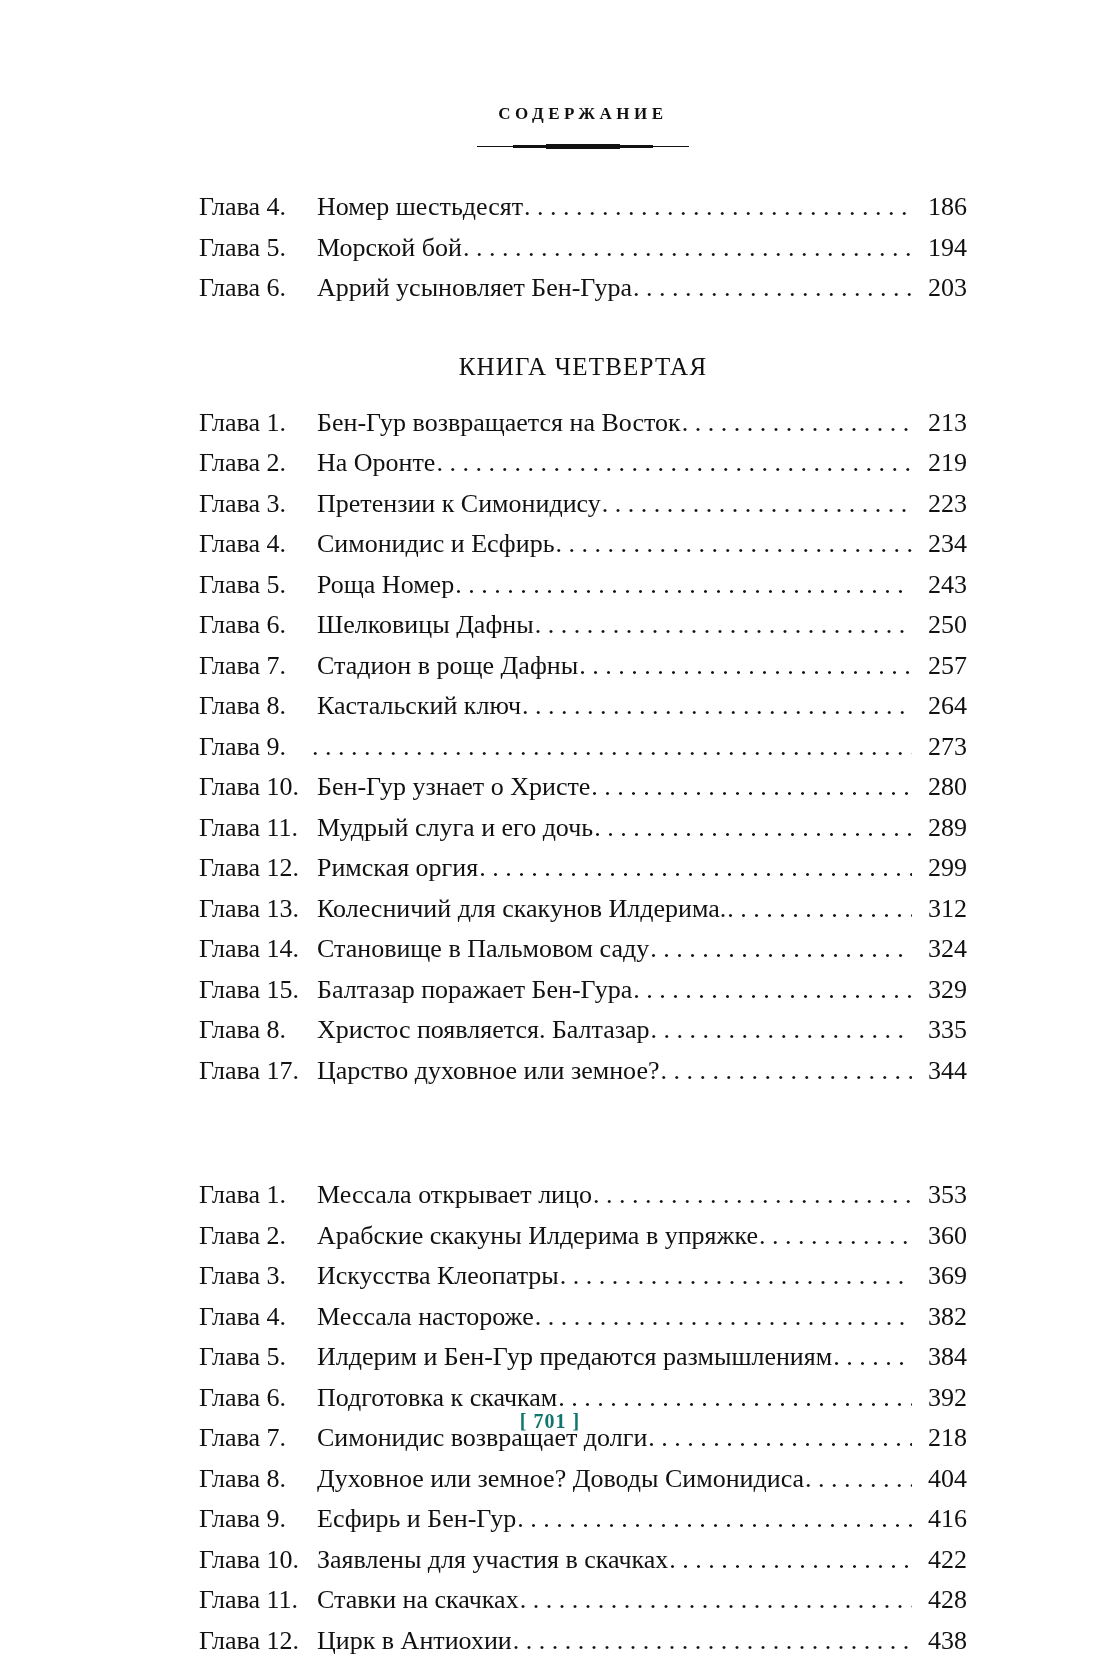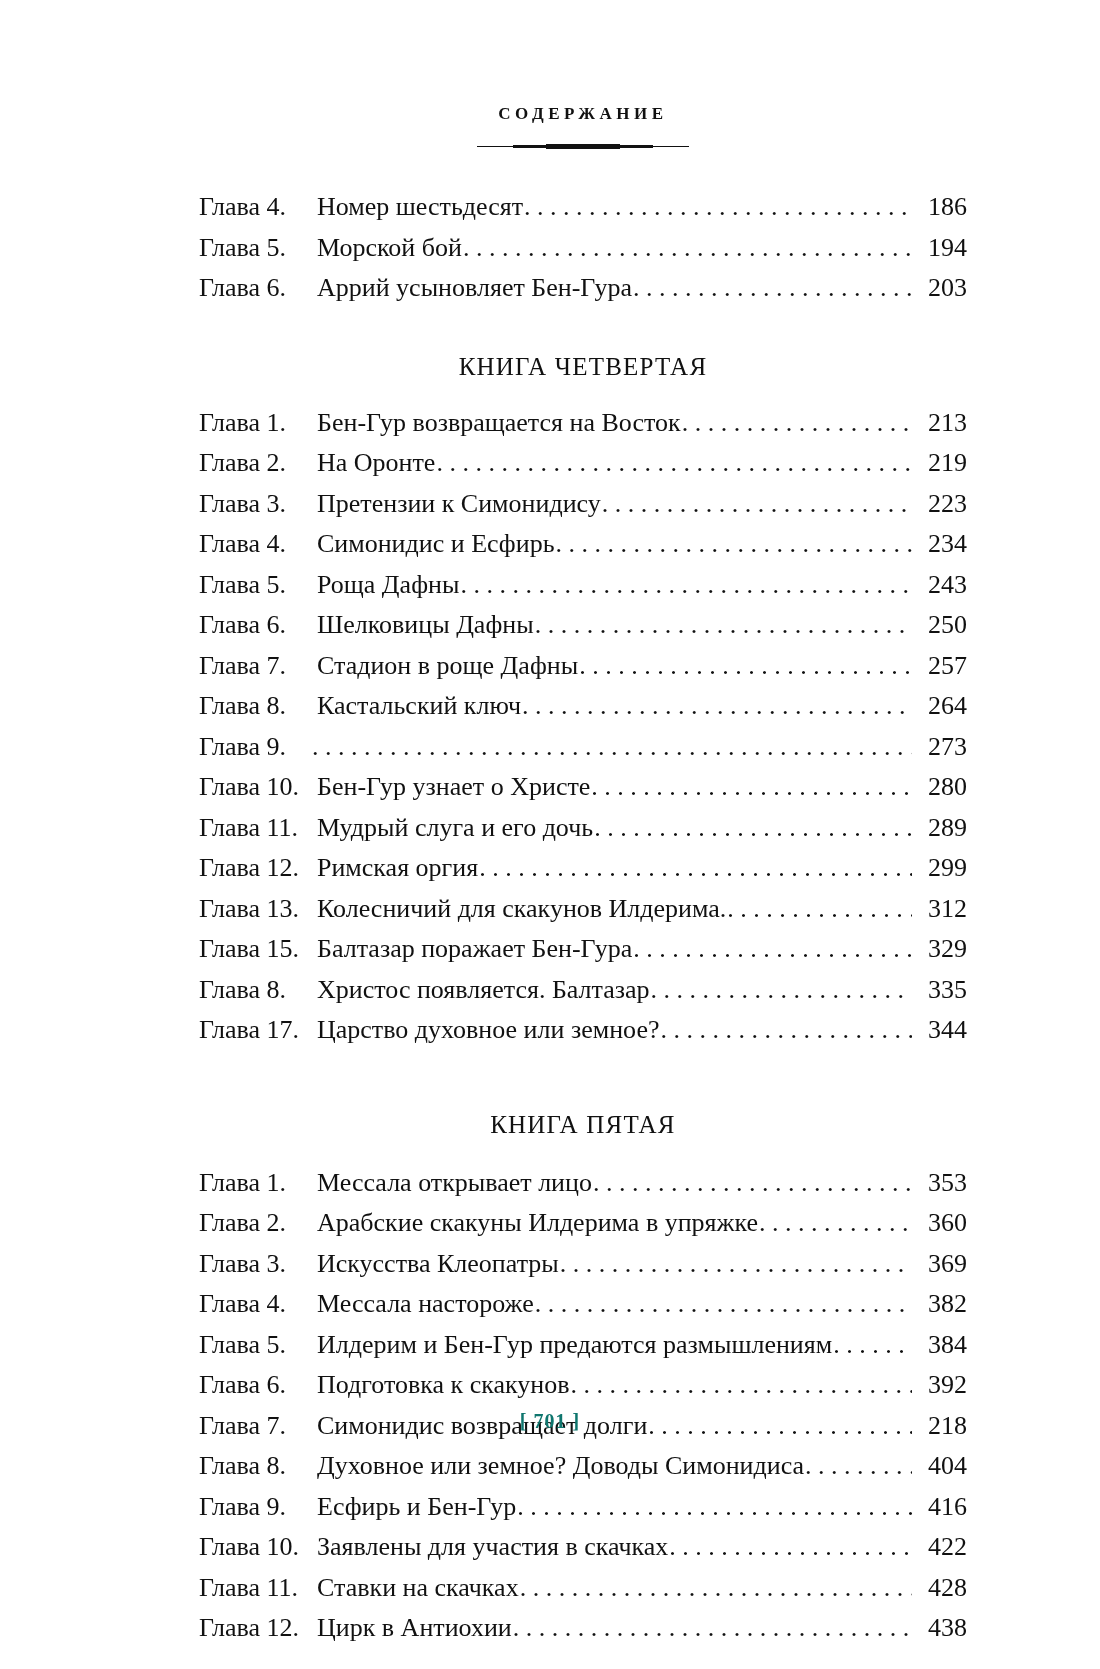--- a/index.html
+++ b/index.html
@@ -206,21 +206,21 @@
             <span class="page-num">223</span>
           </li>
           <li class="toc-entry">
             <span class="chapter-label">Глава 4.</span>
             <span class="chapter-title">Симонидис и Есфирь</span>
             <span class="leader"></span>
             <span class="page-num">234</span>
           </li>
           <li class="toc-entry">
             <span class="chapter-label">Глава 5.</span>
-            <span class="chapter-title">Роща Дафны</span>
+            <span class="chapter-title">Роща Номер</span>
             <span class="leader"></span>
             <span class="page-num">243</span>
           </li>
           <li class="toc-entry">
             <span class="chapter-label">Глава 6.</span>
             <span class="chapter-title">Шелковицы Дафны</span>
             <span class="leader"></span>
             <span class="page-num">250</span>
           </li>
           <li class="toc-entry">
@@ -258,40 +258,45 @@
             <span class="leader"></span>
             <span class="page-num">299</span>
           </li>
           <li class="toc-entry">
             <span class="chapter-label">Глава 13.</span>
             <span class="chapter-title">Колесничий для скакунов Илдерима.</span>
             <span class="leader"></span>
             <span class="page-num">312</span>
           </li>
           <li class="toc-entry">
+            <span class="chapter-label">Глава 14.</span>
+            <span class="chapter-title">Становище в Пальмовом саду</span>
+            <span class="leader"></span>
+            <span class="page-num">324</span>
+          </li>
+          <li class="toc-entry">
             <span class="chapter-label">Глава 15.</span>
             <span class="chapter-title">Балтазар поражает Бен-Гура</span>
             <span class="leader"></span>
             <span class="page-num">329</span>
           </li>
           <li class="toc-entry">
             <span class="chapter-label">Глава 8.</span>
             <span class="chapter-title">Христос появляется. Балтазар</span>
             <span class="leader"></span>
             <span class="page-num">335</span>
           </li>
           <li class="toc-entry">
             <span class="chapter-label">Глава 17.</span>
             <span class="chapter-title">Царство духовное или земное?</span>
             <span class="leader"></span>
             <span class="page-num">344</span>
           </li>
         </ul>
         <div class="gap-before-book-5"></div>
-        <div class="book-heading">КНИГА ПЯТАЯ</div>
         <div class="gap-after-book-5-head"></div>
         <ul class="toc-list">
           <li class="toc-entry">
             <span class="chapter-label">Глава 1.</span>
             <span class="chapter-title">Мессала открывает лицо</span>
             <span class="leader"></span>
             <span class="page-num">353</span>
           </li>
           <li class="toc-entry">
             <span class="chapter-label">Глава 2.</span>
@@ -312,21 +317,21 @@
             <span class="page-num">382</span>
           </li>
           <li class="toc-entry">
             <span class="chapter-label">Глава 5.</span>
             <span class="chapter-title">Илдерим и Бен-Гур предаются размышлениям</span>
             <span class="leader"></span>
             <span class="page-num">384</span>
           </li>
           <li class="toc-entry">
             <span class="chapter-label">Глава 6.</span>
-            <span class="chapter-title">Подготовка к скакунов</span>
+            <span class="chapter-title">Подготовка к скачкам</span>
             <span class="leader"></span>
             <span class="page-num">392</span>
           </li>
           <li class="toc-entry">
             <span class="chapter-label">Глава 7.</span>
             <span class="chapter-title">Симонидис возвращает долги</span>
             <span class="leader"></span>
             <span class="page-num">218</span>
           </li>
           <li class="toc-entry">

